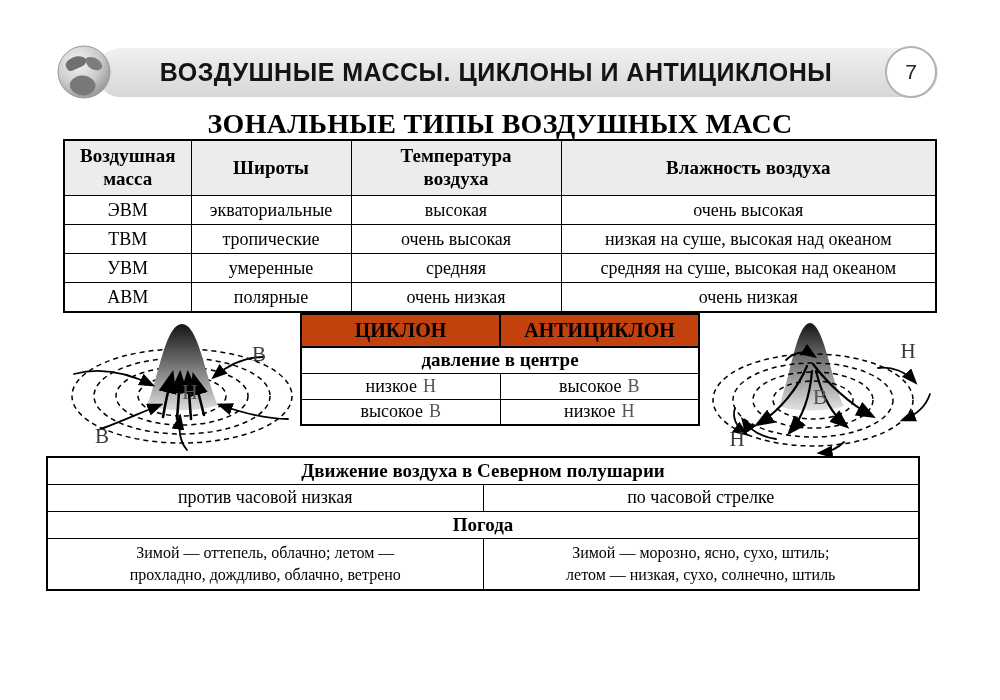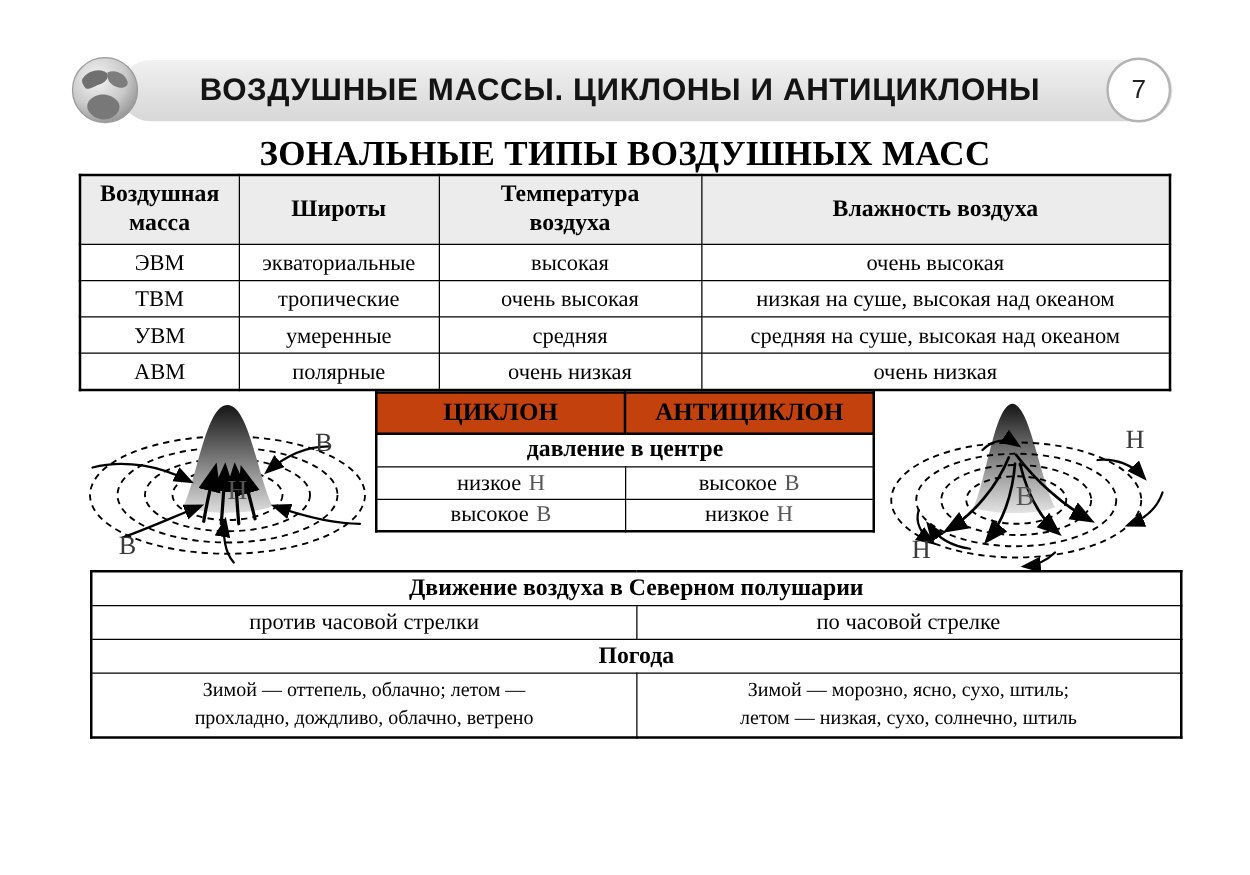--- a/index.html
+++ b/index.html
@@ -35,21 +35,21 @@
   td,th{border:1px solid #000;padding:0 4px;vertical-align:middle;}
   .t1{position:absolute;left:63px;top:139px;width:874px;border:2px solid #000;font-size:18px;}
   .t1 th{background:#ececec;font-size:19px;font-weight:bold;height:54px;line-height:1.2;}
   .t1 td{height:28px;}
   .hdr-narrow{max-width:112px;margin:0 auto;}
   .hdr-mid{max-width:135px;margin:0 auto;}
   .t2{position:absolute;left:300px;top:313px;width:400px;border:2px solid #000;font-size:18px;}
   .t2 th{background:#c2410c;font-size:20px;font-weight:bold;height:31px;border:2px solid #000;}
   .t2 .span-row{font-weight:bold;font-size:19px;height:26px;}
   .t2 .val-row{height:26px;font-size:18px;}
-  .t3{position:absolute;left:72px;top:456px;width:874px;border:2px solid #000;font-size:18px;}
+  .t3{position:absolute;left:46px;top:456px;width:874px;border:2px solid #000;font-size:18px;}
   .t3 .span-row{font-weight:bold;font-size:19px;height:27px;}
   .t3 .val-row{height:27px;}
   .t3 .weather-row{height:52px;font-size:16px;line-height:1.35;}
   .letter{color:#555;padding-left:6px;}
   
   .diagram{position:absolute;}
   .dg-left{left:60px;top:317px;}
   .dg-right{left:710px;top:316px;}
   text{font-family:"Liberation Serif","DejaVu Serif",serif;}
 </style>
@@ -220,21 +220,21 @@
   <table class="t3">
     <colgroup>
         <col style="width:50%">
         <col style="width:50%">
       </colgroup>
     <tbody>
         <tr class="span-row">
       <td colspan="2">Движение воздуха в Северном полушарии</td>
     </tr>
     <tr class="val-row">
-      <td>против часовой стрелки</td>
+      <td>против часовой низкая</td>
       <td>по часовой стрелке</td>
     </tr>
     <tr class="span-row">
       <td colspan="2">Погода</td>
     </tr>
     <tr class="weather-row">
       <td>
         <div>Зимой — оттепель, облачно; летом —</div>
         <div>прохладно, дождливо, облачно, ветрено</div>
       </td>

